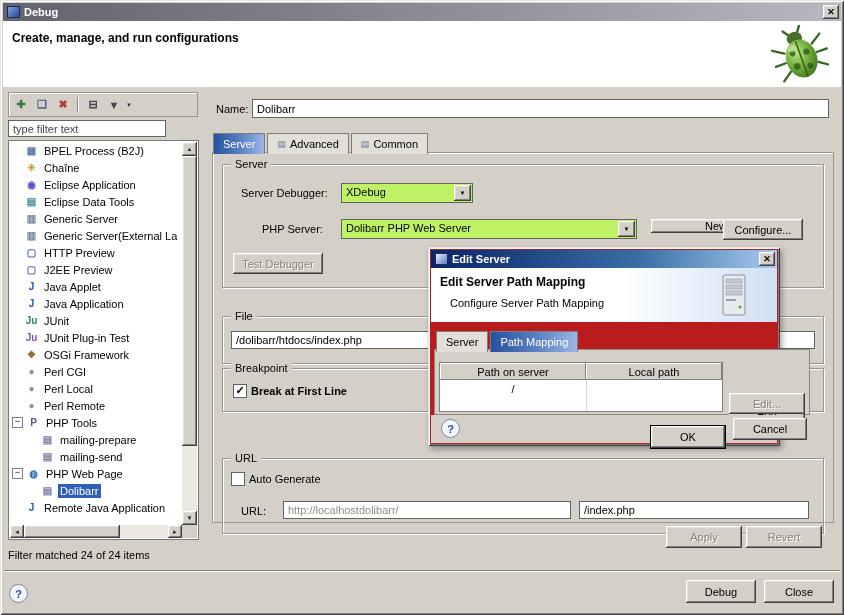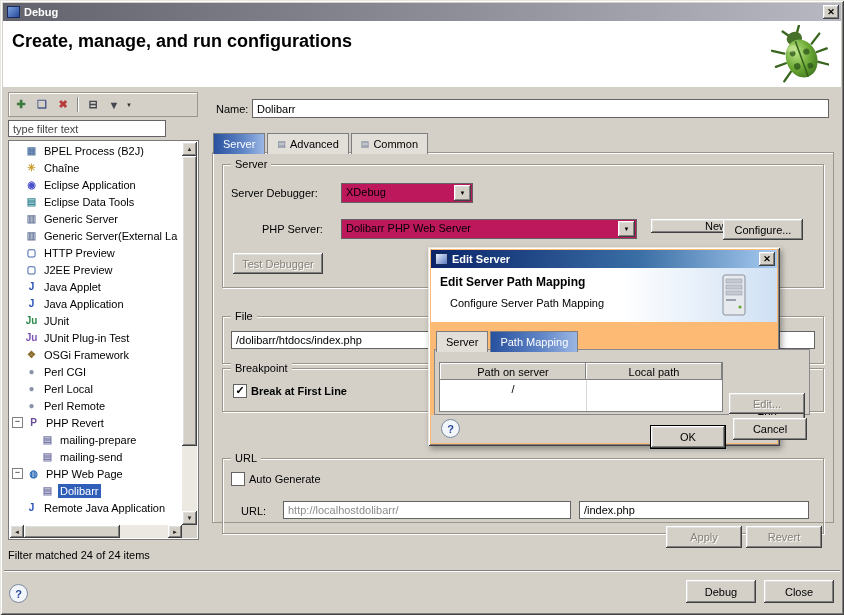--- a/index.html
+++ b/index.html
@@ -13,27 +13,27 @@
   .tin{position:absolute;background:#fff;border:1px solid #636363;font:11px "Liberation Sans",sans-serif;padding:1px 4px;box-sizing:border-box;}
   .tin.gray{color:#8c8c8c;}
   
   .titlebar{position:absolute;left:3px;top:3px;right:3px;height:18px;display:flex;align-items:center;padding:0 2px;
     background:linear-gradient(90deg,#63636d 0%,#8f8f9a 55%,#b8b8c2 100%);color:#fff;font-weight:bold;}
   .titleicon{width:13px;height:12px;margin:0 4px 0 2px;background:linear-gradient(135deg,#7aa0e0,#2a4a9a);border:1px solid #1a2a5a;box-sizing:border-box;}
   .winbtn{width:16px;height:14px;font-size:9px;font-weight:bold;color:#000;margin-left:2px;}
   .spacer{flex:1;}
   
   .banner{position:absolute;left:3px;top:21px;right:3px;height:66px;background:#fff;}
-  .banner-title{position:absolute;left:9px;top:10px;font-size:18px;font-weight:bold;}
+  .banner-title{position:absolute;left:9px;top:10px;font-size:12px;font-weight:bold;}
   
   .grp{position:absolute;border:1px solid #9a968c;box-shadow:1px 1px 0 #ffffff,inset 1px 1px 0 #ffffff;}
   .grp .legend{position:absolute;top:-8px;left:8px;background:#d4d0c8;padding:0 4px;line-height:14px;}
   .lbl{position:absolute;white-space:nowrap;}
   
-  .combo{position:absolute;background:#be185d;border:1px solid #636363;height:20px;box-sizing:border-box;}
+  .combo{position:absolute;background:#bef264;border:1px solid #636363;height:20px;box-sizing:border-box;}
   .combo .cval{position:absolute;left:4px;top:2px;right:20px;white-space:nowrap;overflow:hidden;}
   .combo .carr{position:absolute;right:1px;top:1px;bottom:1px;width:17px;display:flex;align-items:center;justify-content:center;font-size:6px;
     background:#d4d0c8;box-shadow:inset -1px -1px 0 #404040,inset 1px 1px 0 #fff,inset -2px -2px 0 #808080,inset 2px 2px 0 #dfdfdf;}
   
   .cb{position:absolute;width:12px;height:12px;background:#fff;border:1px solid #636363;font-size:11px;font-weight:bold;line-height:11px;text-align:center;}
   
   .tabs{position:absolute;display:flex;align-items:flex-end;z-index:3;}
   .tab{display:flex;align-items:center;gap:4px;padding:3px 9px 3px;background:#e2dfd8;border:1px solid #7d7d7d;border-bottom:none;margin-right:2px;height:14px;}
   .tab.sel{background:linear-gradient(90deg,#28519e 0%,#5c82c4 55%,#9ab6e4 100%);color:#fff;}
   .tabicon{font-size:9px;color:#6a7a96;}
@@ -49,21 +49,21 @@
   .ticon{width:15px;text-align:center;font-size:10px;font-weight:bold;margin-right:3px;flex:0 0 auto;}
   .tlabel{padding:1px 2px;}
   .trow.sel .tlabel{background:#2f5fb8;color:#fff;}
   .vscroll{position:absolute;top:1px;right:1px;bottom:14px;width:15px;background:#ece9e2;}
   .hscroll{position:absolute;left:1px;right:16px;bottom:1px;height:13px;background:#ece9e2;}
   .sbtn{position:absolute;display:flex;align-items:center;justify-content:center;font-size:6px;color:#222;
     background:#d4d0c8;box-shadow:inset -1px -1px 0 #404040,inset 1px 1px 0 #fff,inset -2px -2px 0 #808080,inset 2px 2px 0 #dfdfdf;}
   .thumb{position:absolute;background:#d4d0c8;box-shadow:inset -1px -1px 0 #404040,inset 1px 1px 0 #fff,inset -2px -2px 0 #808080,inset 2px 2px 0 #dfdfdf;}
   .corner{position:absolute;right:1px;bottom:1px;width:15px;height:13px;background:#d4d0c8;}
   
-  #dialog{position:absolute;left:428px;top:247px;width:352px;height:199px;background:#fdba74;z-index:10;
+  #dialog{position:absolute;left:428px;top:247px;width:352px;height:199px;background:#b91c1c;z-index:10;
     box-shadow:inset 1px 1px 0 #e8e6e0,inset -1px -1px 0 #404040,inset 2px 2px 0 #fff,inset -2px -2px 0 #808080,2px 3px 6px rgba(0,0,0,.35);}
   .dlg-titlebar{position:absolute;left:3px;top:3px;right:3px;height:18px;display:flex;align-items:center;padding:0 2px;
     background:linear-gradient(90deg,#0a246a 0%,#3a6ea5 60%,#a6caf0 100%);color:#fff;font-weight:bold;}
   .dlg-header{position:absolute;left:3px;top:21px;right:3px;height:54px;background:linear-gradient(90deg,#ffffff 55%,#cfe0f4 100%);}
   .dlg-heading{position:absolute;left:9px;top:7px;font-size:12px;font-weight:bold;}
   .dlg-sub{position:absolute;left:19px;top:29px;}
   .dlg-content{position:absolute;left:6px;top:102px;width:376px;height:66px;border:1px solid #8a8a8a;background:#d4d0c8;box-sizing:border-box;}
   .ptable{position:absolute;left:4px;top:12px;width:284px;height:50px;background:#fff;border:1px solid #808080;box-sizing:border-box;}
   .phead{position:absolute;top:0;height:17px;display:flex;align-items:center;justify-content:center;background:#d4d0c8;
     box-shadow:inset -1px -1px 0 #808080,inset 1px 1px 0 #fff;box-sizing:border-box;}
@@ -194,21 +194,21 @@
           <span class="ticon" style="color: rgb(138, 147, 168);">●</span>
           <span class="tlabel">Perl Local</span>
         </div>
         <div class="trow" style="padding-left: 14px;">
           <span class="ticon" style="color: rgb(138, 147, 168);">●</span>
           <span class="tlabel">Perl Remote</span>
         </div>
         <div class="trow" style="padding-left: 2px;">
           <span class="handle">−</span>
           <span class="ticon" style="color: rgb(106, 74, 154);">P</span>
-          <span class="tlabel">PHP Revert</span>
+          <span class="tlabel">PHP Tools</span>
         </div>
         <div class="trow" style="padding-left: 30px;">
           <span class="ticon" style="color: rgb(122, 122, 168);">▤</span>
           <span class="tlabel">mailing-prepare</span>
         </div>
         <div class="trow" style="padding-left: 30px;">
           <span class="ticon" style="color: rgb(122, 122, 168);">▤</span>
           <span class="tlabel">mailing-send</span>
         </div>
         <div class="trow" style="padding-left: 2px;">
@@ -254,21 +254,21 @@
     <div class="tab">
       <span class="tabicon">▤</span>
       <span>Common</span>
     </div>
   </div>
 
   <div class="abs" style="left:212px;top:152px;width:620px;height:369px;border:1px solid #9a968c;box-shadow:inset 1px 1px 0 #fff;"></div>
 
   <div class="grp" style="left:222px;top:164px;width:600px;height:122px;">
     <span class="legend">Server</span>
-    <span class="lbl" style="left:8px;top:22px;">Server Debugger:</span>
+    <span class="lbl" style="left:18px;top:22px;">Server Debugger:</span>
     <div class="combo" style="left:118px;top:18px;width:132px;">
       <span class="cval">XDebug</span>
       <span class="carr">▼</span>
     </div>
     <span class="lbl" style="left:10px;top:58px;padding-left:29px;">PHP Server:</span>
     <div class="combo" style="left:118px;top:54px;width:296px;">
       <span class="cval">Dolibarr PHP Web Server</span>
       <span class="carr">▼</span>
     </div>
     <div class="btn abs" style="left:428px;top:54px;width:66px;height:14px;padding-left:32px;">New</div>

